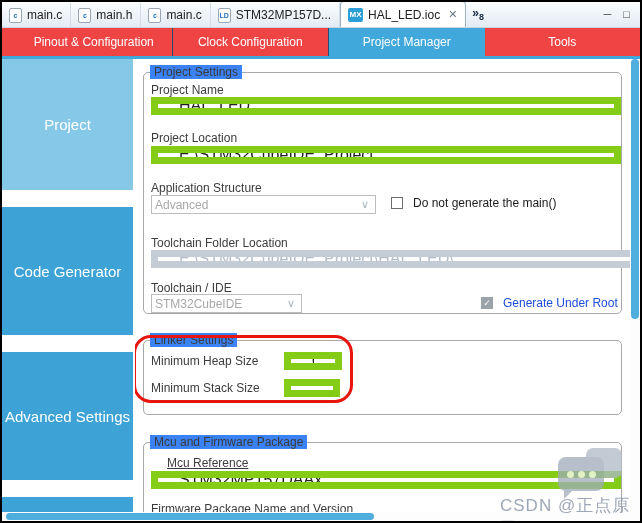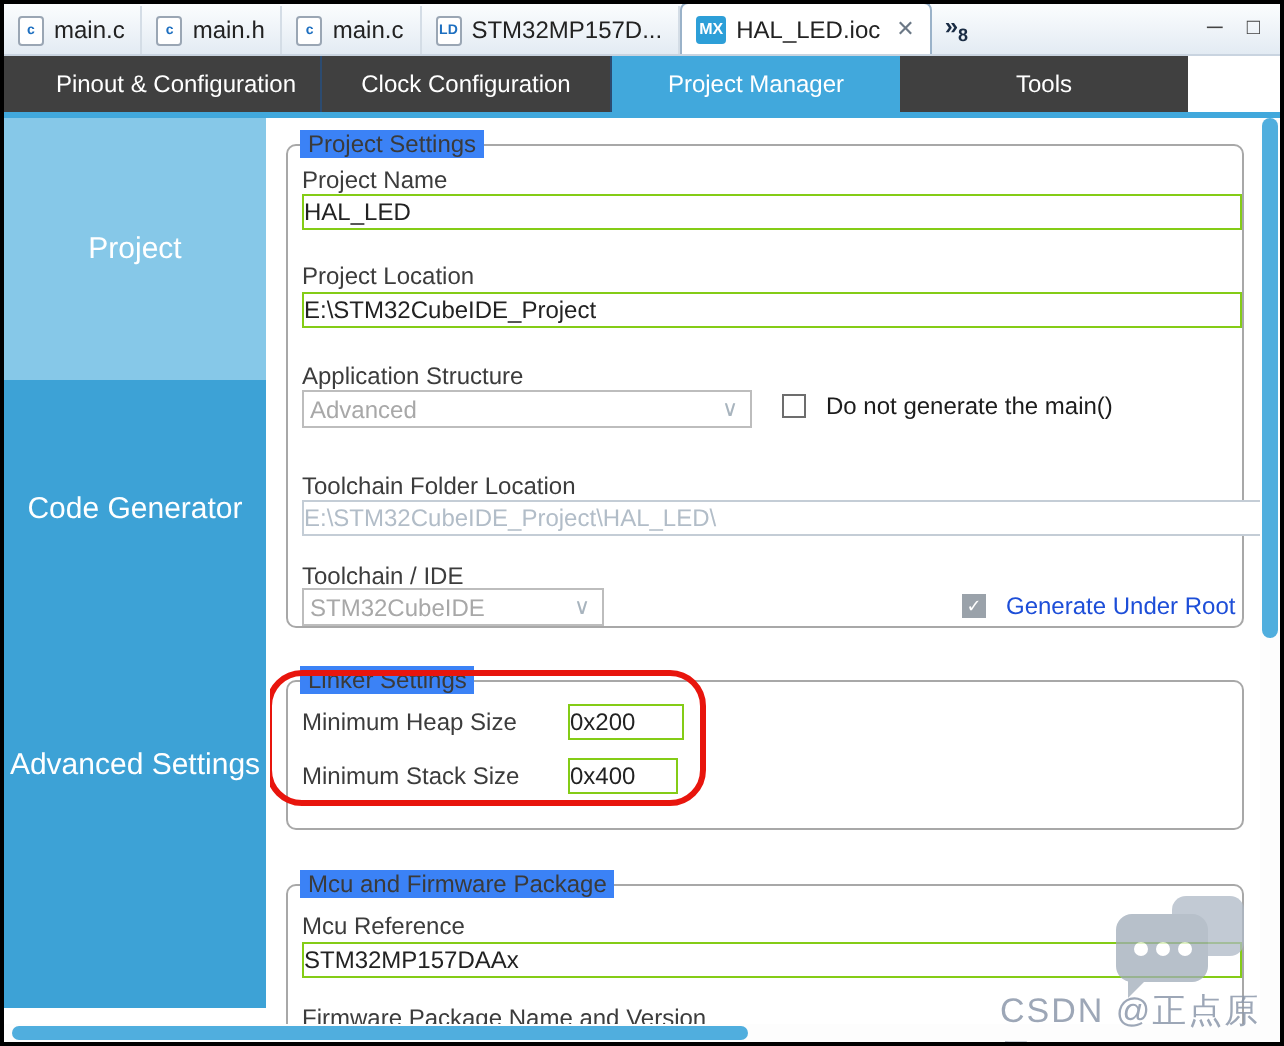--- a/index.html
+++ b/index.html
@@ -16,40 +16,40 @@
     font-size:7px; font-weight:bold; color:#1d6fc0; display:flex; align-items:center; justify-content:center; }
   .mxicon { width:15px; height:14px; background:#2d9fd8; border-radius:2px; color:#fff;
     font-size:8px; font-weight:bold; display:flex; align-items:center; justify-content:center; }
   .closex { color:#6b7886; font-size:11px; margin-left:3px; }
   .overflow-chip { font-size:12px; color:#1a2c44; font-weight:bold; padding:0 6px; align-self:center; }
   .overflow-chip sub { font-size:9px; }
   .wincontrols { margin-left:auto; display:flex; gap:12px; align-self:center; padding-right:10px; }
   .winbtn { font-size:11px; color:#444; line-height:1; }
 
   
-  .navbar { position:absolute; left:0; top:26px; width:592px; height:28px; background:#404040; display:flex;padding-left:14px; }
+  .navbar { position:absolute; left:0; top:26px; width:638px; height:28px; background:#ef4444; display:flex;padding-left:14px; }
   .ntab { flex:1; display:flex; align-items:center; justify-content:center; color:#fff;
     font-size:12px; border-right:1px solid #2c4b70; cursor:default; }
   .ntab:last-child { border-right:none; }
   .ntab.active { background:#41a8dc; border-right:none; }
   .navstrip { position:absolute; left:0; top:54px; width:638px; height:3px; background:#41a8dc; }
 
   
   .sidebar { position:absolute; left:0; top:57px; width:131px; height:453px; background:#fff; }
   .stile { width:131px; background:#3da2d6; color:#fff; display:flex; align-items:center;
-    justify-content:center; font-size:15px; margin-bottom:0; cursor:default; }
+    justify-content:center; font-size:15px; margin-bottom:17px; cursor:default; }
   .stile.sel { background:#86c8e8; }
 
   
   .content { position:absolute; left:133px; top:57px; width:497px; height:453px; background:#fff; overflow:hidden; }
   .group { position:absolute; left:8px; width:479px; border:1px solid #a8a8a8; border-radius:5px; background:#fff; }
   .gtitle { position:absolute; top:-8px; left:6px; background:#3b82f6; padding:0 4px; font-size:12px; color:#3a3a3a; }
   .flabel { position:absolute; font-size:12px; color:#3c3c3c; white-space:nowrap; }
-  .tinput { position:absolute; height:18px; border:1px solid #84cc16; background:#fff;
-    font-size:12px; color:#222; font-family:"Liberation Sans",sans-serif; padding:0 0; }
+  .tinput { position:absolute; height:18px; border:7px solid #84cc16; background:#fff;
+    font-size:16px; color:#222; font-family:"Liberation Sans",sans-serif; padding:0 21px; }
   .tinput:disabled, .tinput.dis { border-color:#c4cdd6; color:#b2bdc8; background:#fff; }
   .dselect { position:absolute; height:19px; border:1px solid #bdbdbd; background:#fff;
     font-size:12px; color:#a8a8a8; display:flex; align-items:center; padding:0 6px 0 3px; }
   .dselect .chev { margin-left:auto; color:#a8b4be; font-size:11px; }
   .cbrow { position:absolute; display:flex; align-items:center; gap:10px; }
   .cbox { width:12px; height:12px; border:1px solid #6d6d6d; background:#fff; flex:none;
     display:flex; align-items:center; justify-content:center; font-size:9px; color:#fff; }
   .cbox.checked-dis { background:#9aa2aa; border-color:#9aa2aa; }
   .cblabel { font-size:12px; color:#1c1c1c; white-space:nowrap; }
   .cblabel.dim { color:#1d4ed8; }
@@ -174,21 +174,21 @@
 
       <span class="flabel" style="left:7px; top:40px;">Minimum Stack Size</span>
       <input class="tinput" style="left: 140px; top: 38px; width: 55px;" value="0x400">
     </div>
 
     <div class="red-annotation"></div>
 
     <div class="group" style="top:383px; height:120px;">
       <span class="gtitle">Mcu and Firmware Package</span>
 
-      <span class="flabel" style="left:7px; top:13px;">Mcu Reference</span>
+      <span class="flabel" style="left:23px; top:13px;text-decoration:underline;">Mcu Reference</span>
       <input class="tinput" style="left: 7px; top: 28px; width: 470px;" value="STM32MP157DAAx">
 
       <span class="flabel" style="left:7px; top:59px;">Firmware Package Name and Version</span>
     </div>
   </div>
 
   <div class="vscroll">
     <div class="vthumb"></div>
   </div>
   <div class="hscroll">

